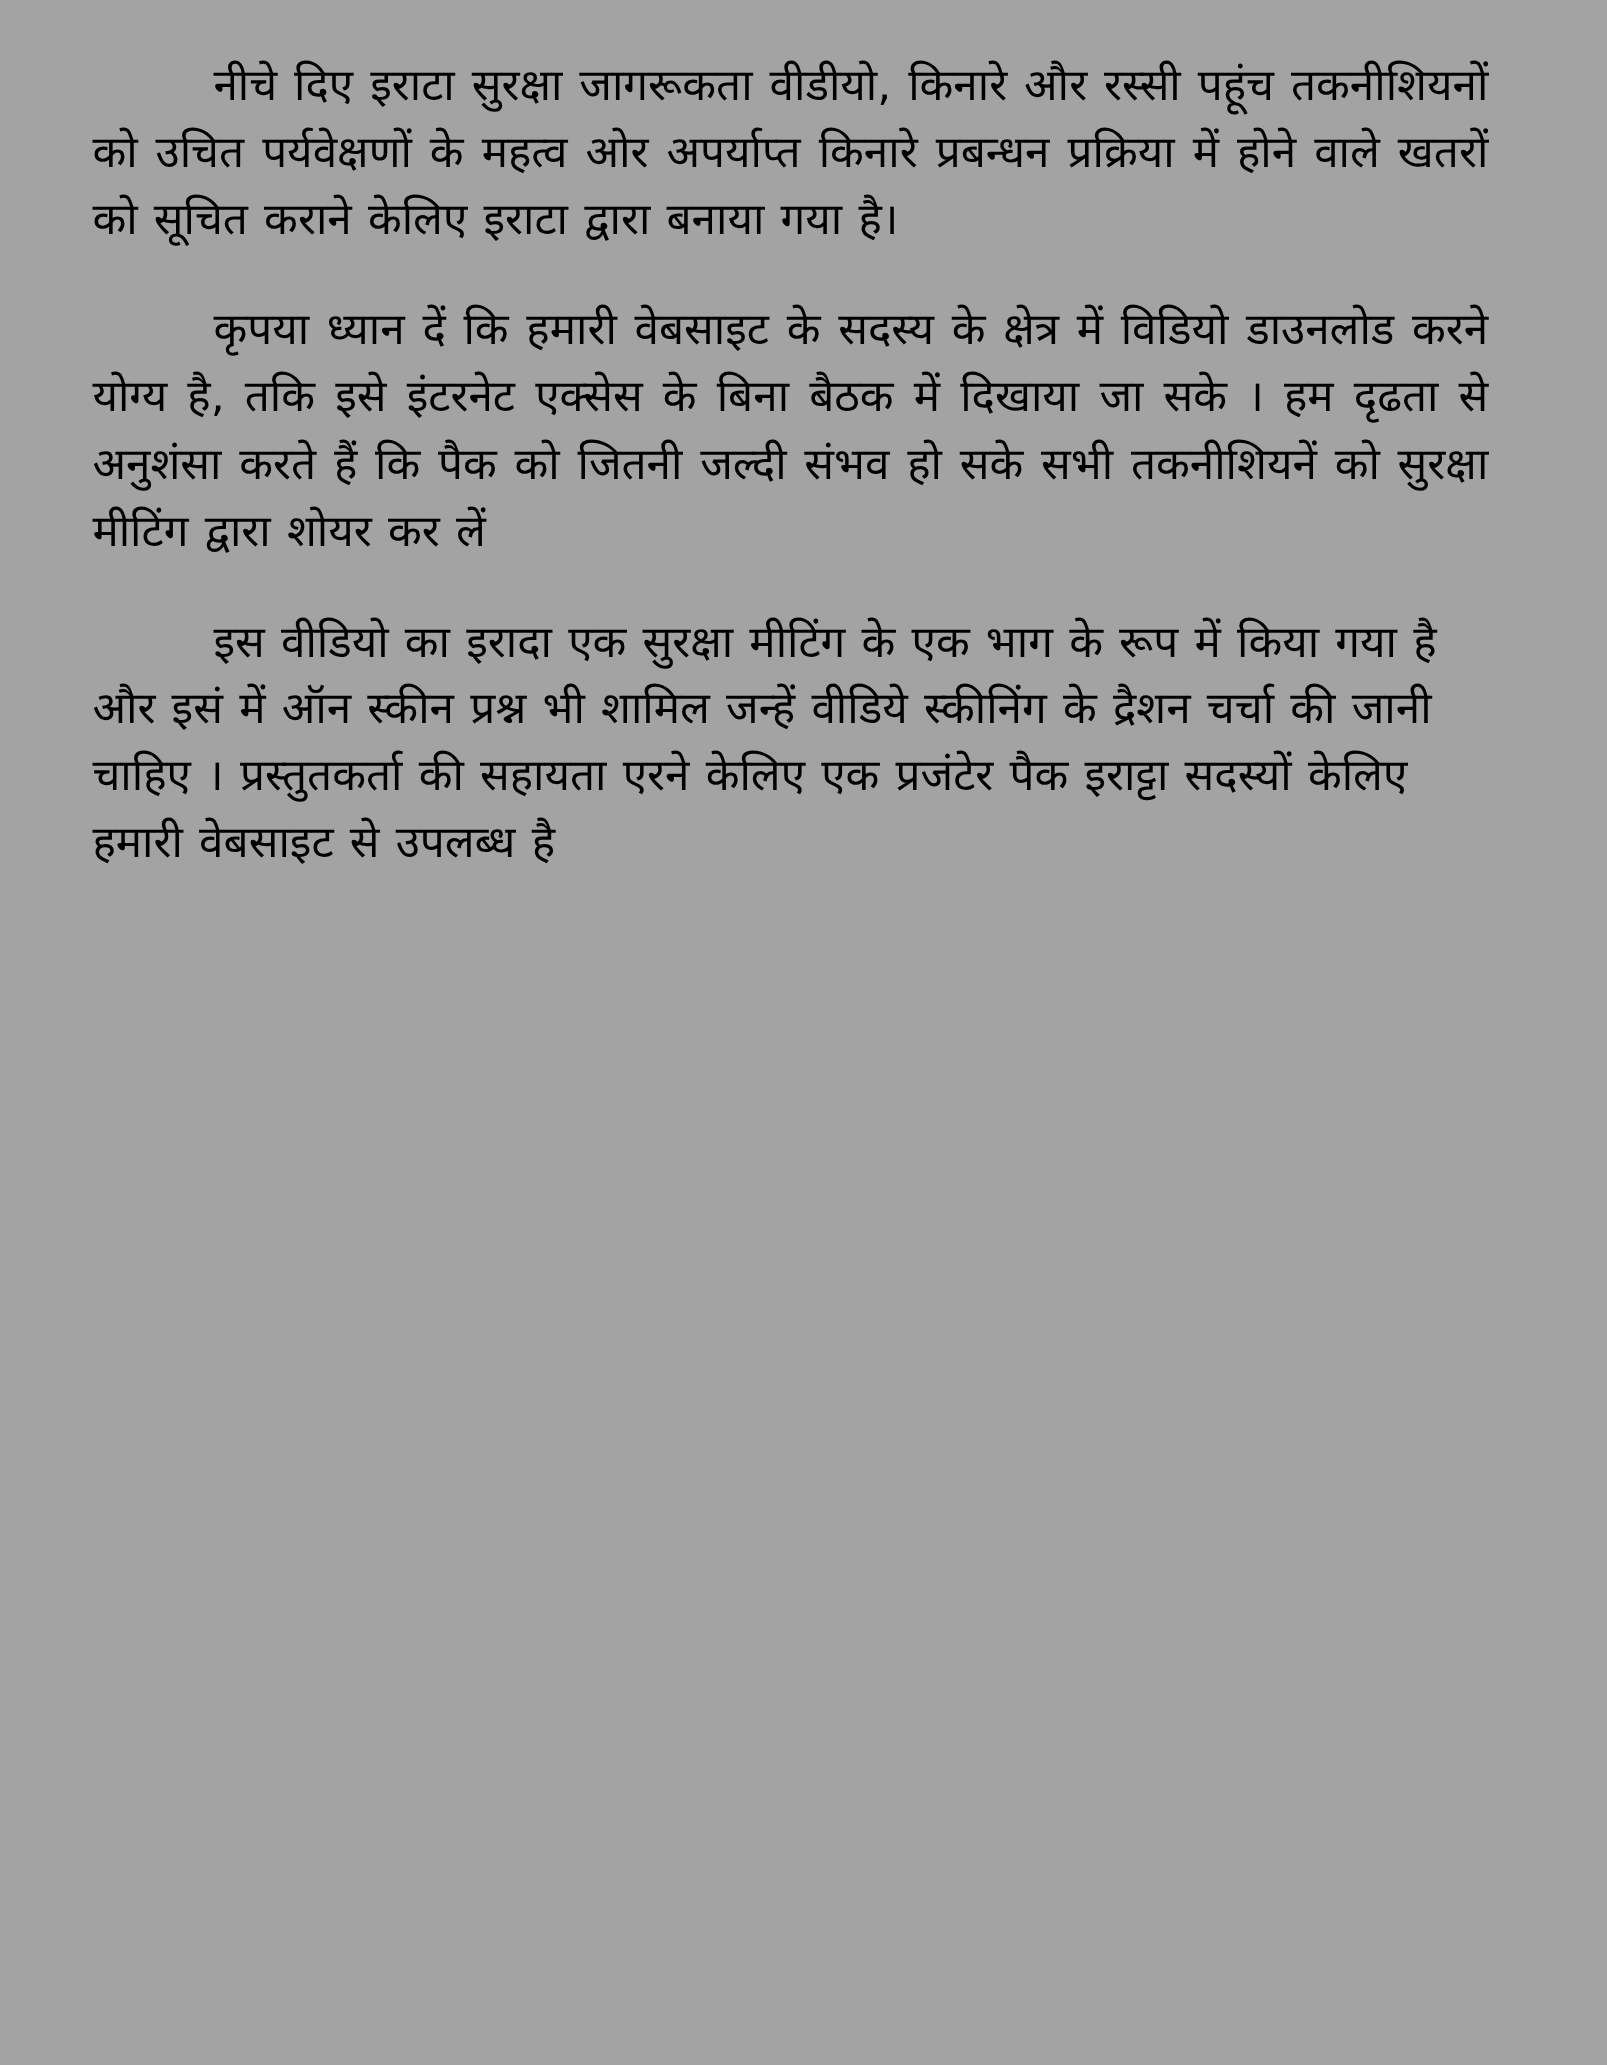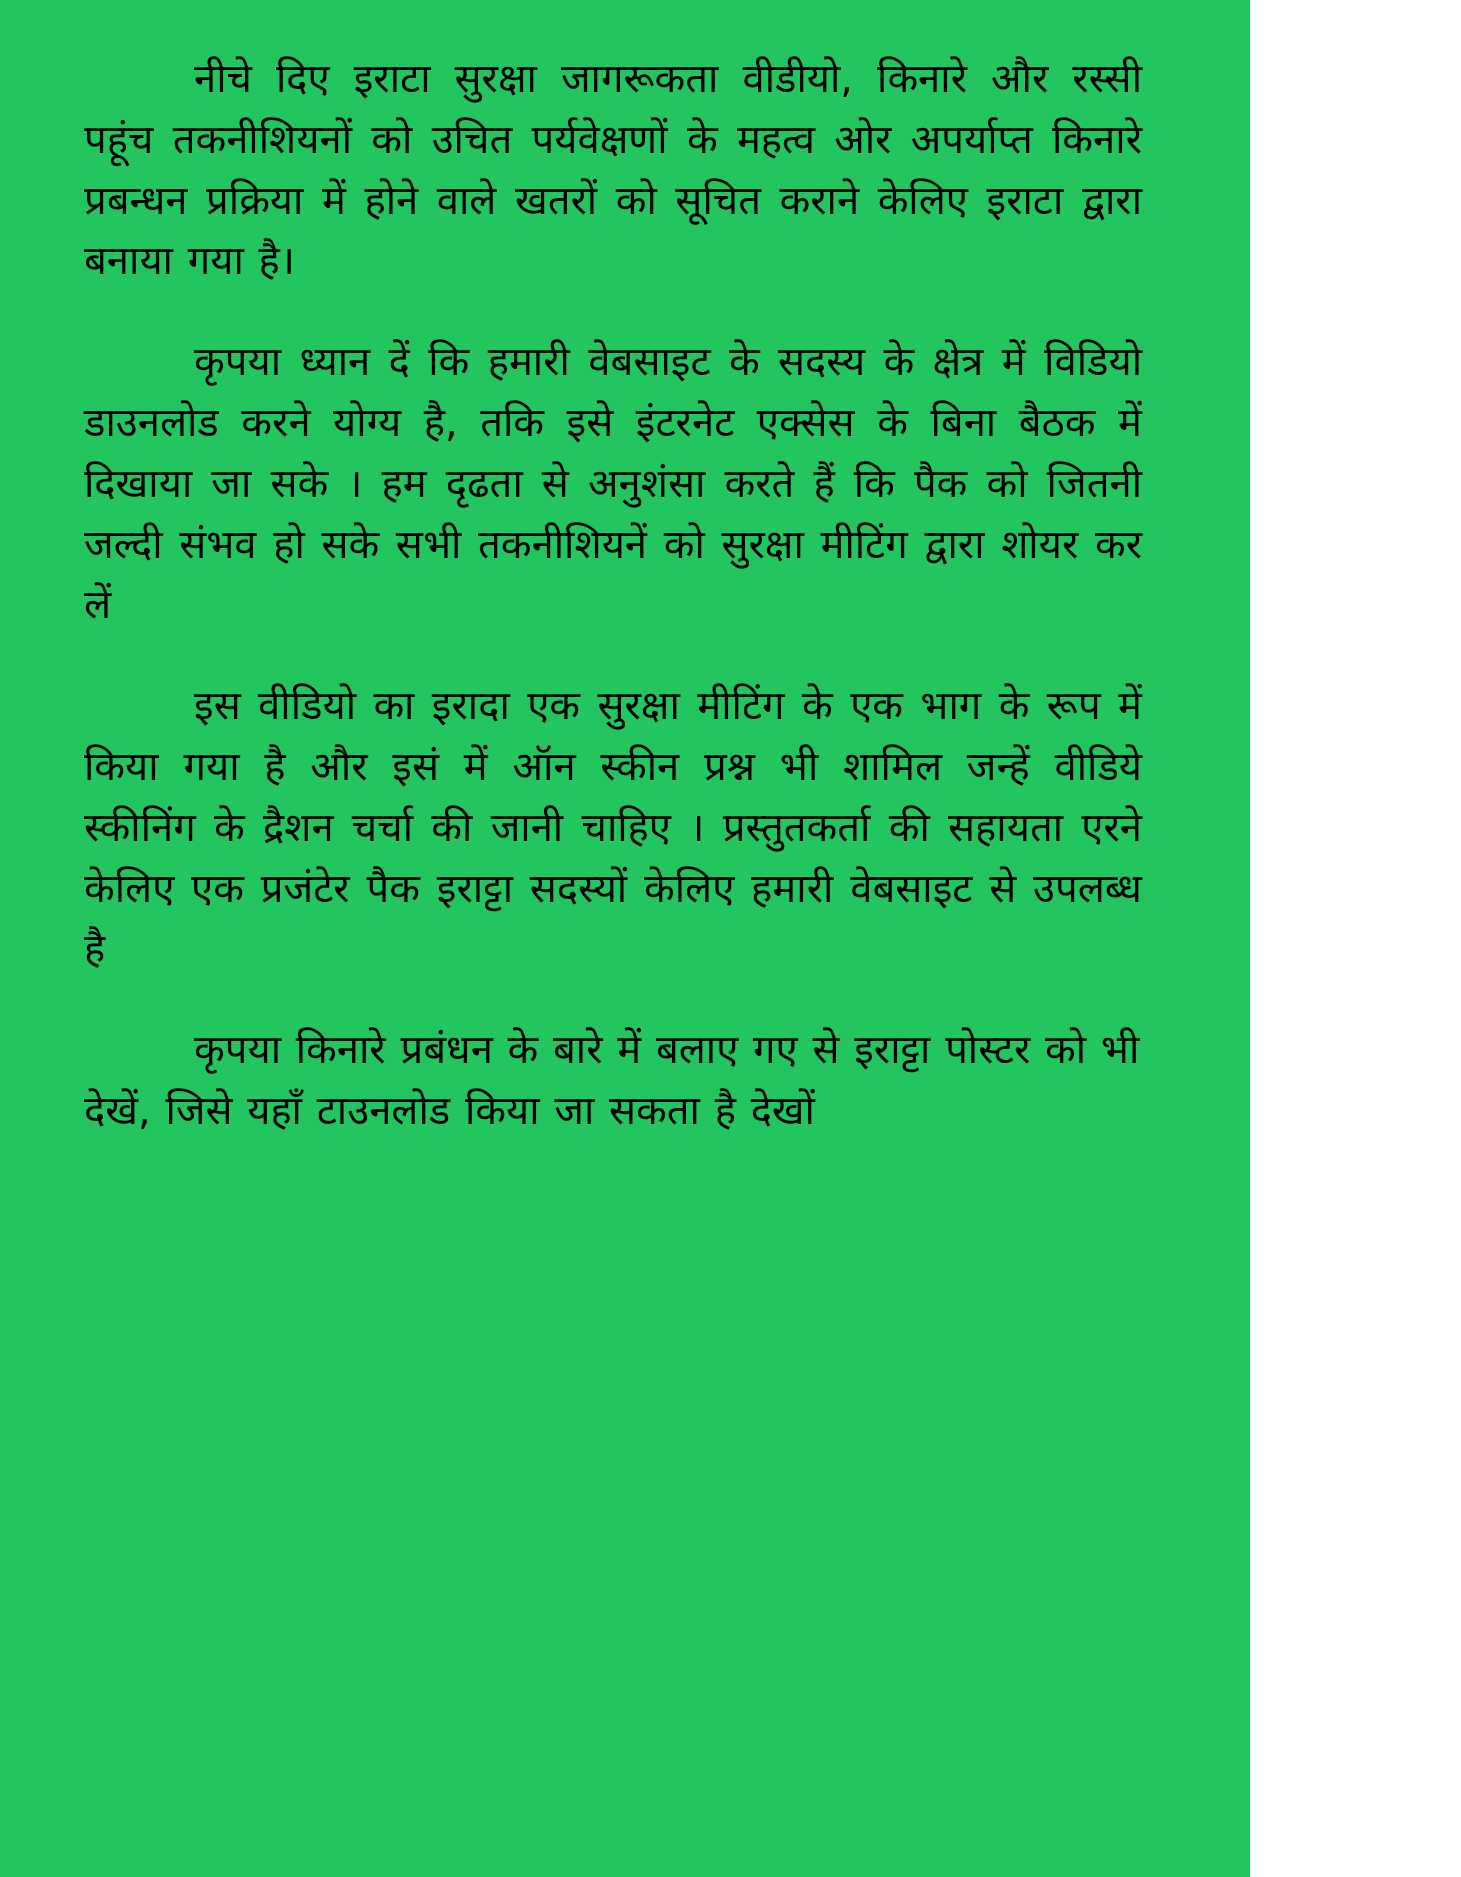--- a/index.html
+++ b/index.html
@@ -8,25 +8,25 @@
     padding: 0;
     background: #ffffff;
   }
   body {
     width: 1461px;
     min-height: 1877px;
     font-family: "DejaVu Sans", "Liberation Sans", sans-serif;
     color: #000000;
   }
   .page {
-    width: 1250px;
+    width: 1461px;
     min-height: 1877px;
     box-sizing: border-box;
     padding: 48px 108px 40px 84px;
-    background: #22c55e;
+    background: #a3a3a3;
   }
   .para {
     font-size: 40px;
     line-height: 1.52;
     text-align: justify;
     text-justify: inter-word;
     margin: 0 0 40px 0;
     text-indent: 110px;
     word-spacing: 2px;
   }
@@ -54,16 +54,15 @@
 
 <div class="page">
 
   <p class="para">नीचे दिए इराटा सुरक्षा जागरूकता वीडीयो, किनारे और रस्सी पहूंच तकनीशियनों को उचित पर्यवेक्षणों के महत्व ओर अपर्याप्त किनारे प्रबन्धन प्रक्रिया में होने वाले खतरों को सूचित कराने केलिए इराटा द्वारा बनाया गया है।</p>
 
   <p class="para">कृपया ध्यान दें कि हमारी वेबसाइट के सदस्य के क्षेत्र में विडियो डाउनलोड करने योग्य है, तकि इसे इंटरनेट एक्सेस के बिना बैठक में दिखाया जा सके । हम दृढता से अनुशंसा करते हैं कि पैक को जितनी जल्दी संभव हो सके सभी तकनीशियनें को सुरक्षा मीटिंग द्वारा शोयर कर लें</p>
 
   <p class="para">इस वीडियो का इरादा एक सुरक्षा मीटिंग के एक भाग के रूप में किया गया है और इसं में ऑन स्कीन प्रश्न भी शामिल जन्हें वीडिये स्कीनिंग के द्रैशन चर्चा की जानी चाहिए । प्रस्तुतकर्ता की सहायता एरने केलिए एक प्रजंटेर पैक इराट्टा सदस्यों केलिए हमारी वेबसाइट से उपलब्ध है</p>
 
 
-  <p class="para last-block">कृपया किनारे प्रबंधन के बारे में बलाए गए से इराट्टा पोस्टर को भी देखें, जिसे यहाँ टाउनलोड किया जा सकता है देखों</p>
 
 
 </div>
 
 </body></html>

